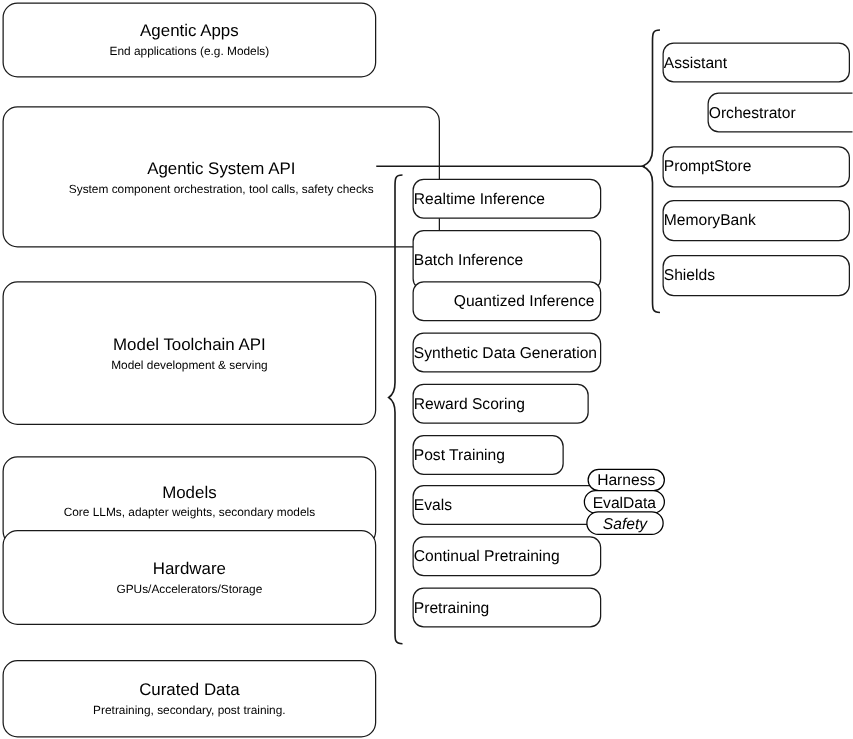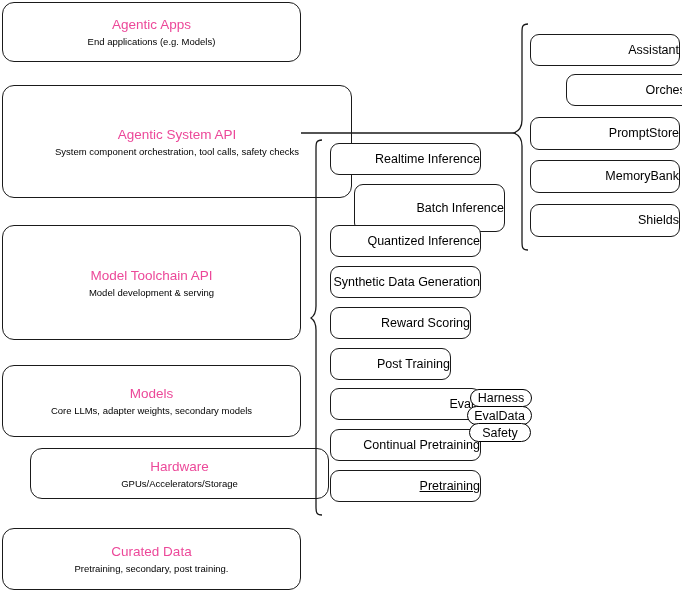--- a/index.html
+++ b/index.html
@@ -30,57 +30,56 @@
     background: #ffffff;
     display: flex;
     flex-direction: column;
     align-items: center;
     justify-content: center;
     text-align: center;
   }
   .box .title {
     font-size: 13.5px;
     line-height: 17px;
-    color: #ec4899;
+    color: #000000;
     white-space: nowrap;
   }
   .box .subtitle {
     font-size: 9.5px;
     line-height: 13px;
     color: #000;
     margin-top: 2px;
     white-space: nowrap;
   }
   .layer-box .title { font-size: 13.5px; }
   .pill-box {
     position: absolute;
     box-sizing: border-box;
     border: 1.3px solid #1a1a1a;
     border-radius: 9px;
     background: #ffffff;
     display: flex;
     align-items: center;
-    justify-content: flex-end;
+    justify-content: flex-start;
   }
   .pill-box .label {
     font-size: 12.5px;
     line-height: 15px;
     white-space: nowrap;
   }
   .tag-pill {
     position: absolute;
     box-sizing: border-box;
     border: 1.4px solid #000000;
     border-radius: 999px;
     background: #ffffff;
     display: flex;
     align-items: center;
     justify-content: center;
     z-index: 30;
-    margin-top: 14px;
   }
   .tag-pill .label {
     font-size: 12.5px;
     line-height: 14px;
     white-space: nowrap;
   }
   svg.brace {
     position: absolute;
     overflow: visible;
     z-index: 6;
@@ -109,21 +108,21 @@
   <div class="box layer-box" style="left:2px; top:225px; width:299px; height:115px;">
     <div class="title">Model Toolchain API</div>
     <div class="subtitle">Model development &amp; serving</div>
   </div>
 
   <div class="box layer-box" style="left:2px; top:365px; width:299px; height:72px;">
     <div class="title">Models</div>
     <div class="subtitle">Core LLMs, adapter weights, secondary models</div>
   </div>
 
-  <div class="box layer-box" style="left:2px; top:448px; width:299px; height:51px;margin-left:28px;">
+  <div class="box layer-box" style="left:2px; top:424px; width:299px; height:76px;">
     <div class="title">Hardware</div>
     <div class="subtitle">GPUs/Accelerators/Storage</div>
   </div>
 
   <div class="box layer-box" style="left:2px; top:528px; width:299px; height:62px;">
     <div class="title">Curated Data</div>
     <div class="subtitle">Pretraining, secondary, post training.</div>
   </div>
 
   <svg class="connector-line" style="position:absolute; left:300px; top:126px; width:218px; height:16px;">
@@ -137,21 +136,21 @@
              C 6 175, 4 178, 1 180
              C 4 182, 6 185, 6 192
              L 6 368
              C 6 374, 6 377, 12 377"></path>
   </svg>
 
   <div class="pill-box" style="left:330px; top:143px; width:151px; height:32px;">
     <div class="label">Realtime Inference</div>
   </div>
 
-  <div class="pill-box" style="left:330px; top:184px; width:151px; height:48px;margin-left:24px;">
+  <div class="pill-box" style="left:330px; top:184px; width:151px; height:48px;">
     <div class="label">Batch Inference</div>
   </div>
 
   <div class="pill-box" style="left:330px; top:225px; width:151px; height:32px;padding-left:32px;">
     <div class="label">Quantized Inference</div>
   </div>
 
   <div class="pill-box" style="left:330px; top:266px; width:151px; height:32px;">
     <div class="label">Synthetic Data Generation</div>
   </div>
@@ -165,33 +164,33 @@
   </div>
 
   <div class="pill-box" style="left:330px; top:388px; width:151px; height:32px;">
     <div class="label">Evals</div>
   </div>
 
   <div class="pill-box" style="left:330px; top:429px; width:151px; height:32px;">
     <div class="label">Continual Pretraining</div>
   </div>
 
-  <div class="pill-box" style="left:330px; top:470px; width:151px; height:32px;text-decoration:underline;">
+  <div class="pill-box" style="left:330px; top:470px; width:151px; height:32px;">
     <div class="label">Pretraining</div>
   </div>
 
   <div class="tag-pill" style="left:470px; top:375px; width:62px; height:18px;">
     <div class="label">Harness</div>
   </div>
 
   <div class="tag-pill" style="left:467px; top:392px; width:65px; height:19px;">
     <div class="label">EvalData</div>
   </div>
 
-  <div class="tag-pill" style="left:469px; top:409px; width:62px; height:19px;">
+  <div class="tag-pill" style="left:469px; top:409px; width:62px; height:19px;font-style:italic;">
     <div class="label">Safety</div>
   </div>
 
   <svg class="brace" style="left:512px; top:22px; width:18px; height:232px;">
     <path d="M 16 2
              C 10 2, 10 5, 10 11
              L 10 98
              C 10 105, 7 109, 2 111
              C 7 113, 10 117, 10 124
              L 10 219

